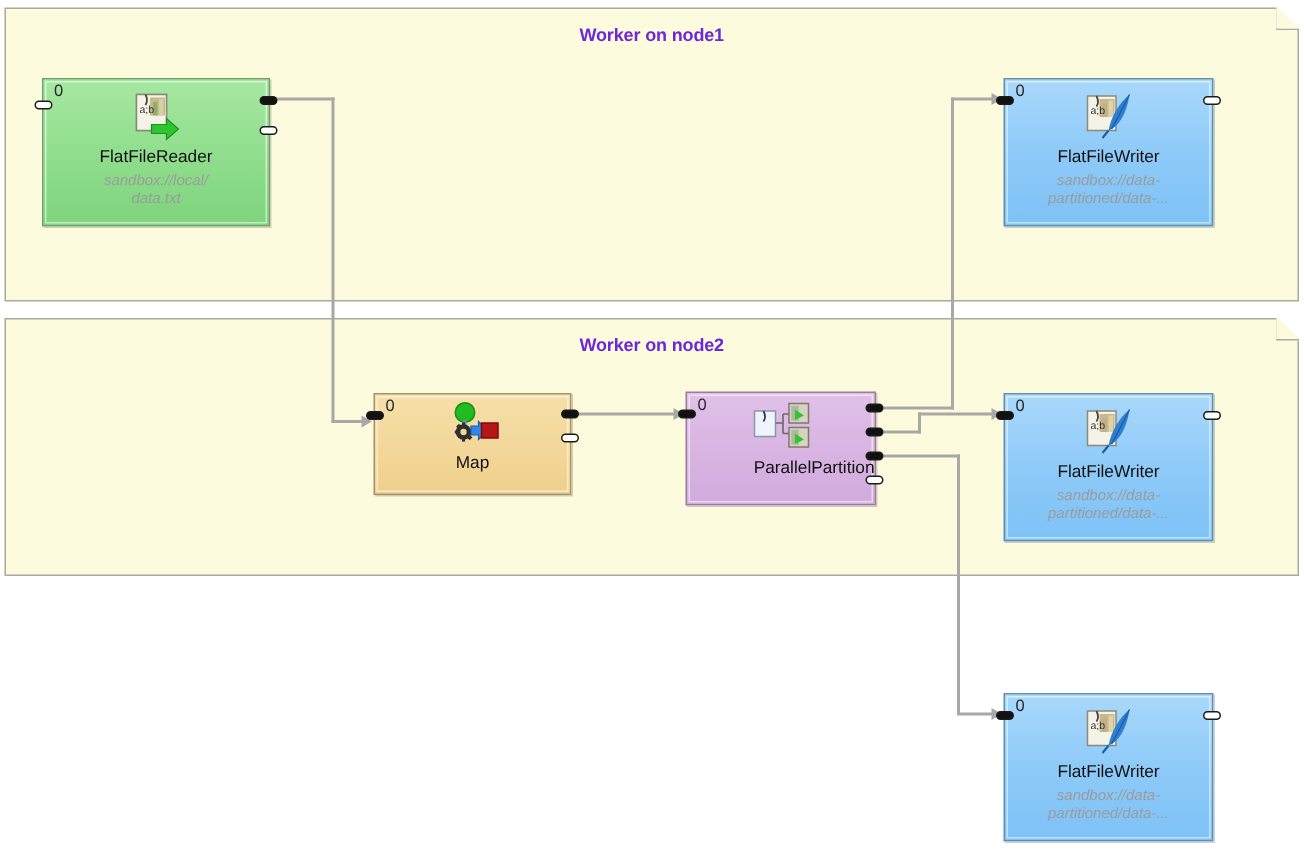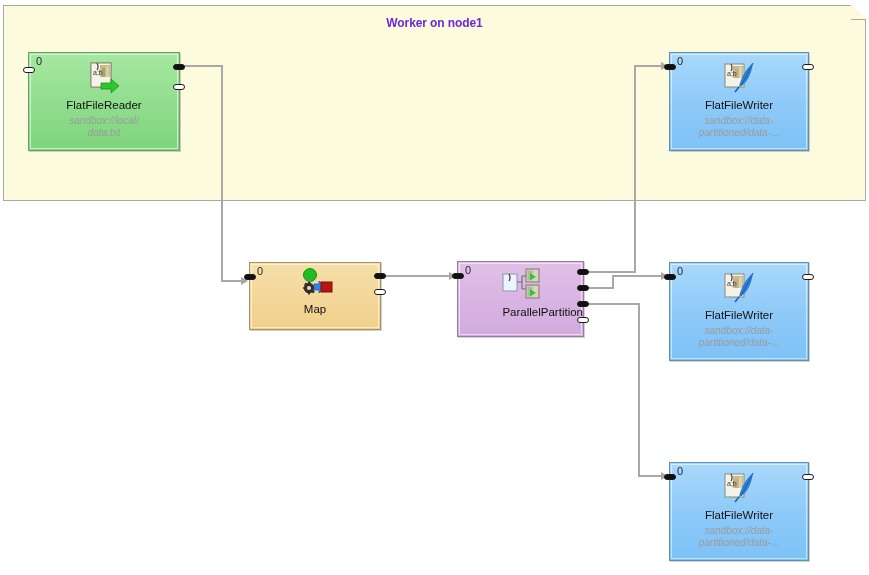--- a/index.html
+++ b/index.html
@@ -156,20 +156,24 @@
 </head>
 <body>
 
 <div id="canvas">
 
   <div class="group" style="left:3px; top:5px; width:863px; height:196px;">
     <div class="fold"></div>
     <div class="group-title">Worker on node1</div>
   </div>
 
+  <div class="group" style="left:3px; top:212px; width:863px; height:172px;">
+    <div class="fold"></div>
+    <div class="group-title">Worker on node2</div>
+  </div>
 
 
   <div class="edge h" style="left:180px; top:65px; width:43px;"></div>
   <div class="edge v" style="left:221px; top:65px; height:217px;"></div>
   <div class="edge h" style="left:221px; top:280px; width:22px;"></div>
   <div class="arrow" style="left:241px; top:277px;"></div>
 
   <div class="edge h" style="left:381px; top:275px; width:70px;"></div>
   <div class="arrow" style="left:449px; top:272px;"></div>
 

